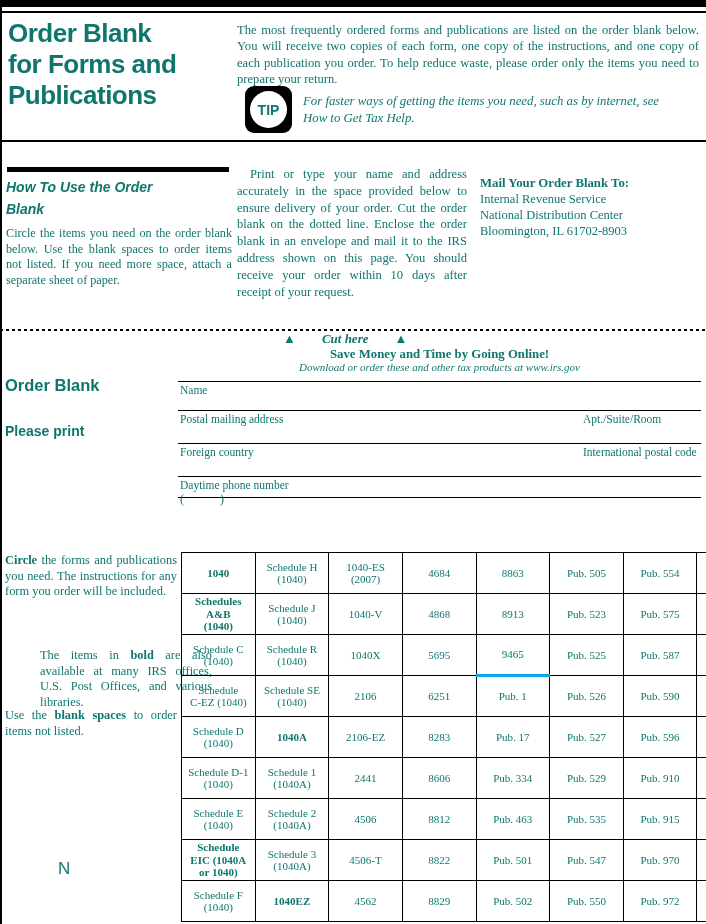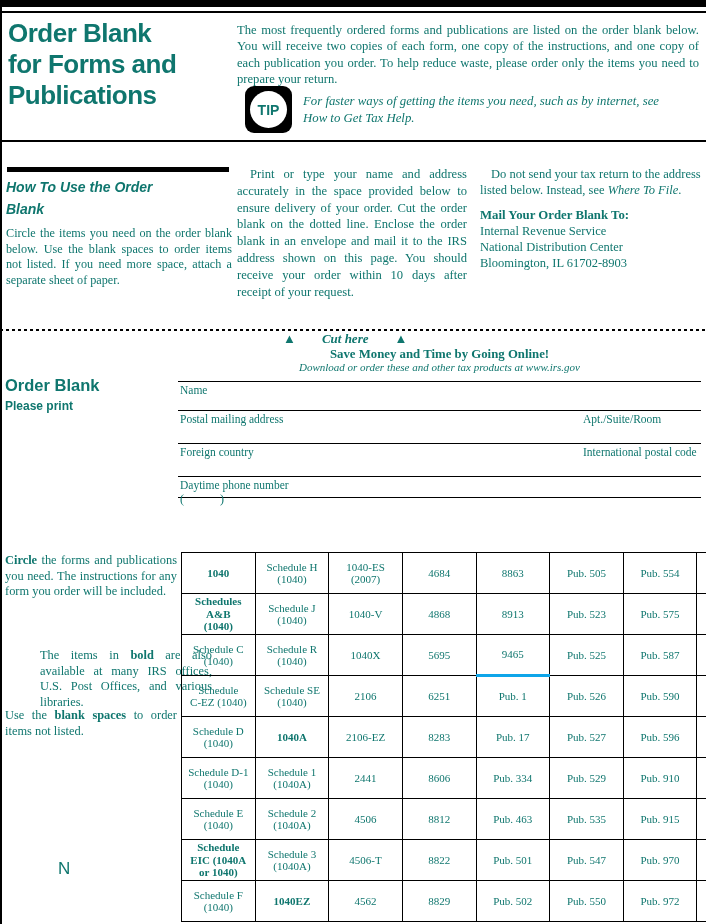--- a/index.html
+++ b/index.html
@@ -40,21 +40,21 @@
 
   .cut-rule { left:0; top:329px; width:706px; height:2px;
     background:repeating-linear-gradient(90deg,#000 0 3px,transparent 3px 6px); }
   .cut-here { left:283px; top:331px; display:flex; align-items:center; gap:26px; font-size:13px; }
   .cut-here .tri { font-size:13px; }
   .cut-here .lbl { font-weight:bold; font-style:italic; }
   .save-money { left:178px; top:347px; width:523px; text-align:center; font-weight:bold; font-size:12.8px; }
   .download { left:178px; top:361px; width:523px; text-align:center; font-style:italic; font-size:11px; }
 
   .ob-heading { left:5px; top:376px; font-weight:bold; font-size:16.5px; }
-  .please-print { left:5px; top:399px; font-weight:bold; font-size:12px; }
+  .please-print { left:5px; top:423px; font-weight:bold; font-size:14px; }
 
   .fields { left:178px; top:381px; width:523px; }
   .fbox { position:relative; border-top:1.5px solid #000; font-size:11.5px; }
   .fbox .lab { position:absolute; top:2px; left:2px; }
   .fbox .lab-mid { position:absolute; top:2px; left:224px; }
   .fbox .lab-right { position:absolute; top:2px; left:405px; }
   .f1 { height:29px; } .f2,.f3,.f4 { height:33px; }
   .f5 { height:22px; border-bottom:1.5px solid #000; }
   .area-hint { position:absolute; top:15px; left:2px; white-space:pre; font-size:12px; }
 
@@ -97,21 +97,20 @@
   <div class="abs bar rule-full"></div>
 
   <div class="abs bar howto-bar"></div>
   <h2 class="abs sans howto-heading pre">How To Use the Order
 Blank</h2>
   <p class="abs howto-body">Circle the items you need on the order blank below. Use the blank spaces to order items not listed. If you need more space, attach a separate sheet of paper.</p>
 
   <p class="abs print-para">Print or type your name and address accurately in the space provided below to ensure delivery of your order. Cut the order blank on the dotted line. Enclose the order blank in an envelope and mail it to the IRS address shown on this page. You should receive your order within 10 days after receipt of your request.</p>
 
   <div class="abs right-col">
-    <p class="donotsend"><span>Do not send your tax return to the address listed below. Instead, see </span><i>Where To File</i><span>.</span></p>
     <p class="mailto-label">Mail Your Order Blank To:</p>
     <p class="addr">Internal Revenue Service</p>
     <p class="addr">National Distribution Center</p>
     <p class="addr">Bloomington, IL 61702-8903</p>
   </div>
 
   <div class="abs cut-rule"></div>
   <div class="abs cut-here">
     <span class="tri">▲</span>
     <span class="lbl">Cut here</span>

